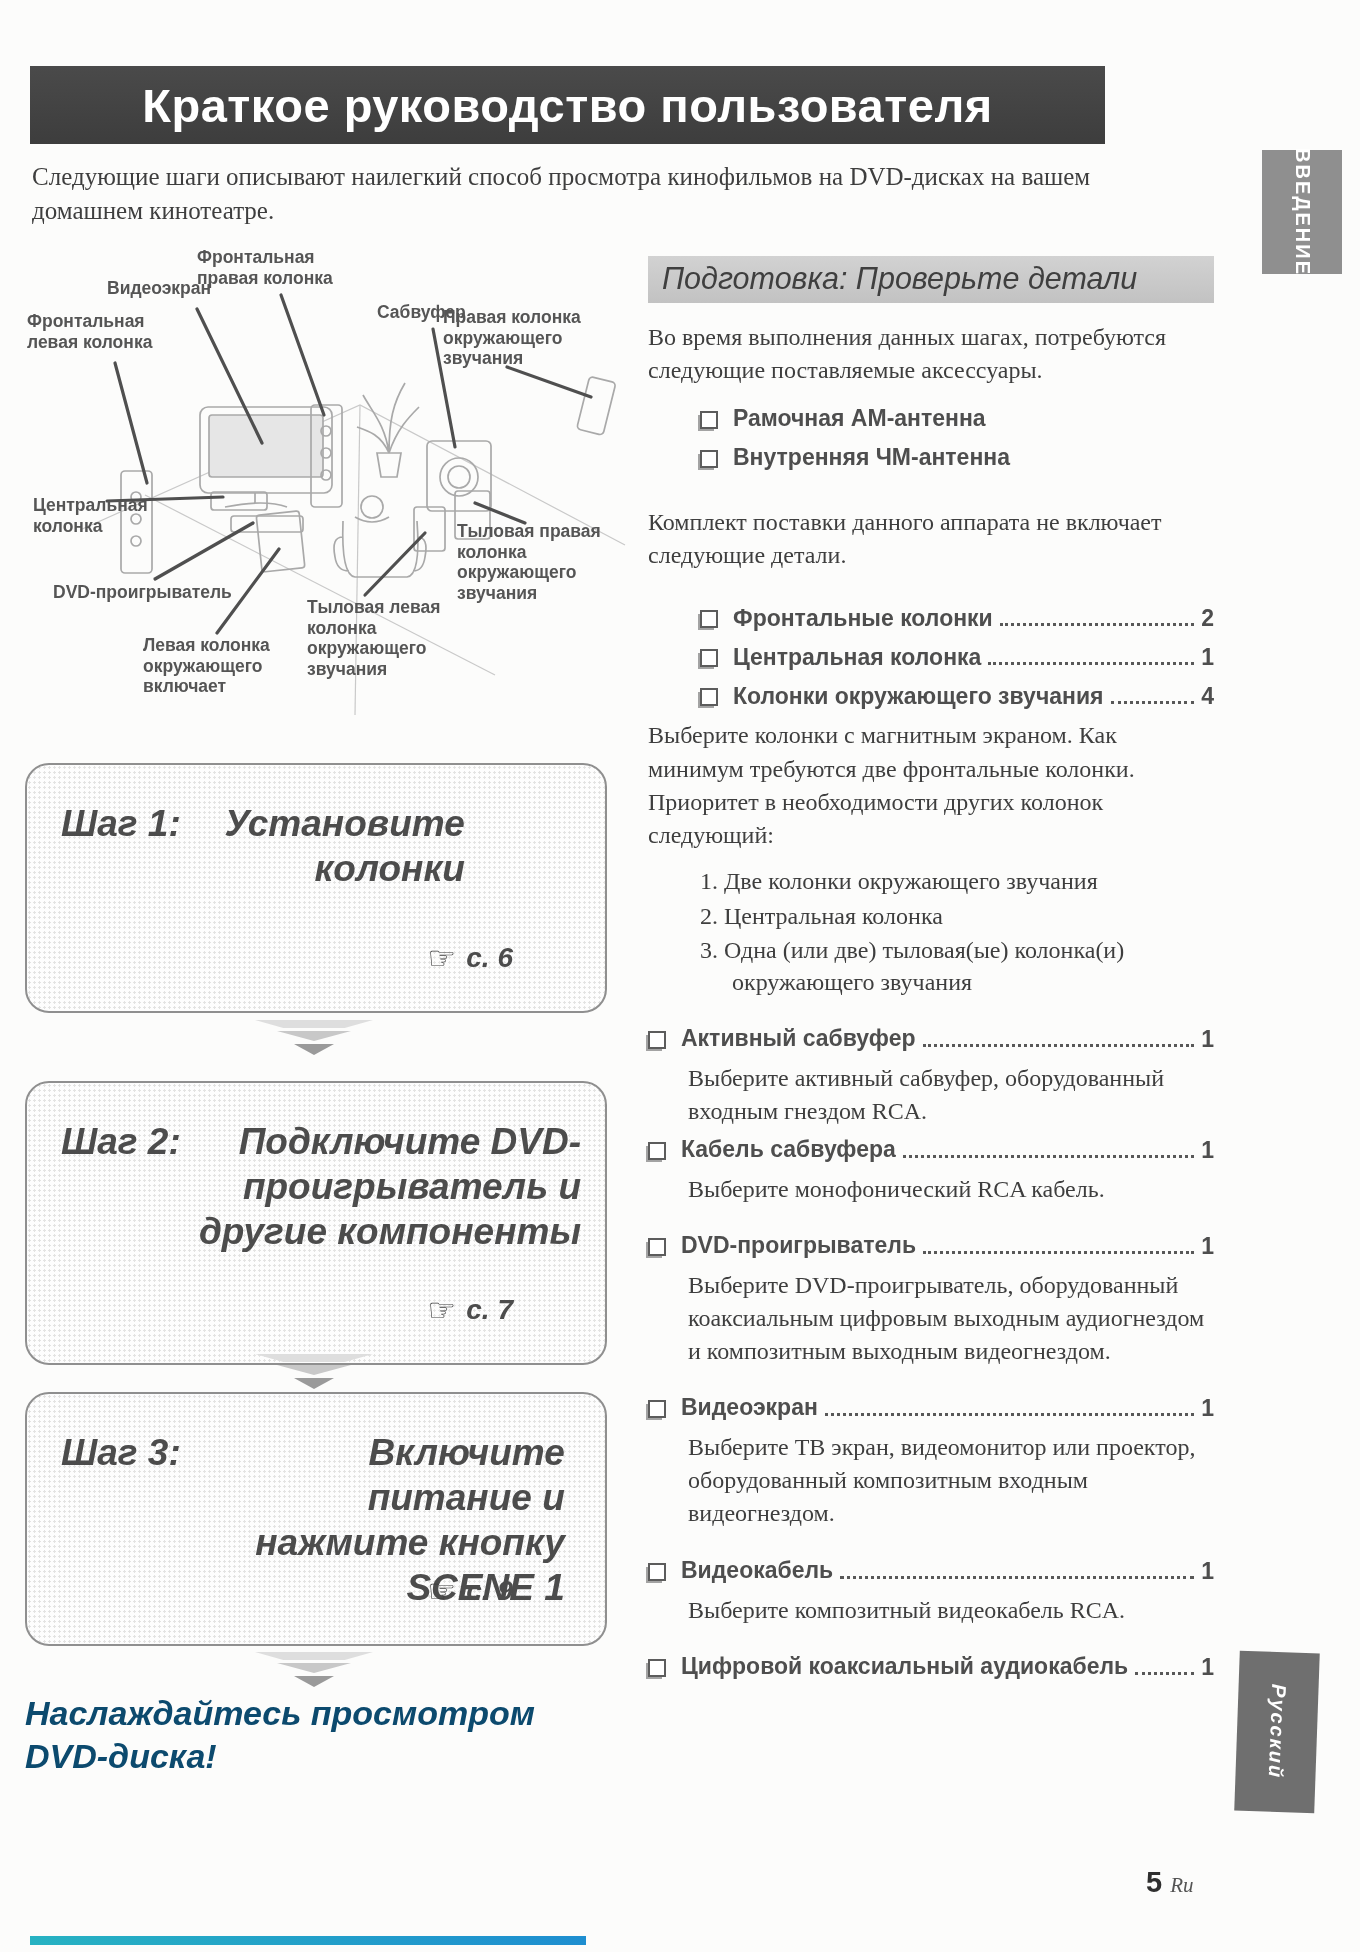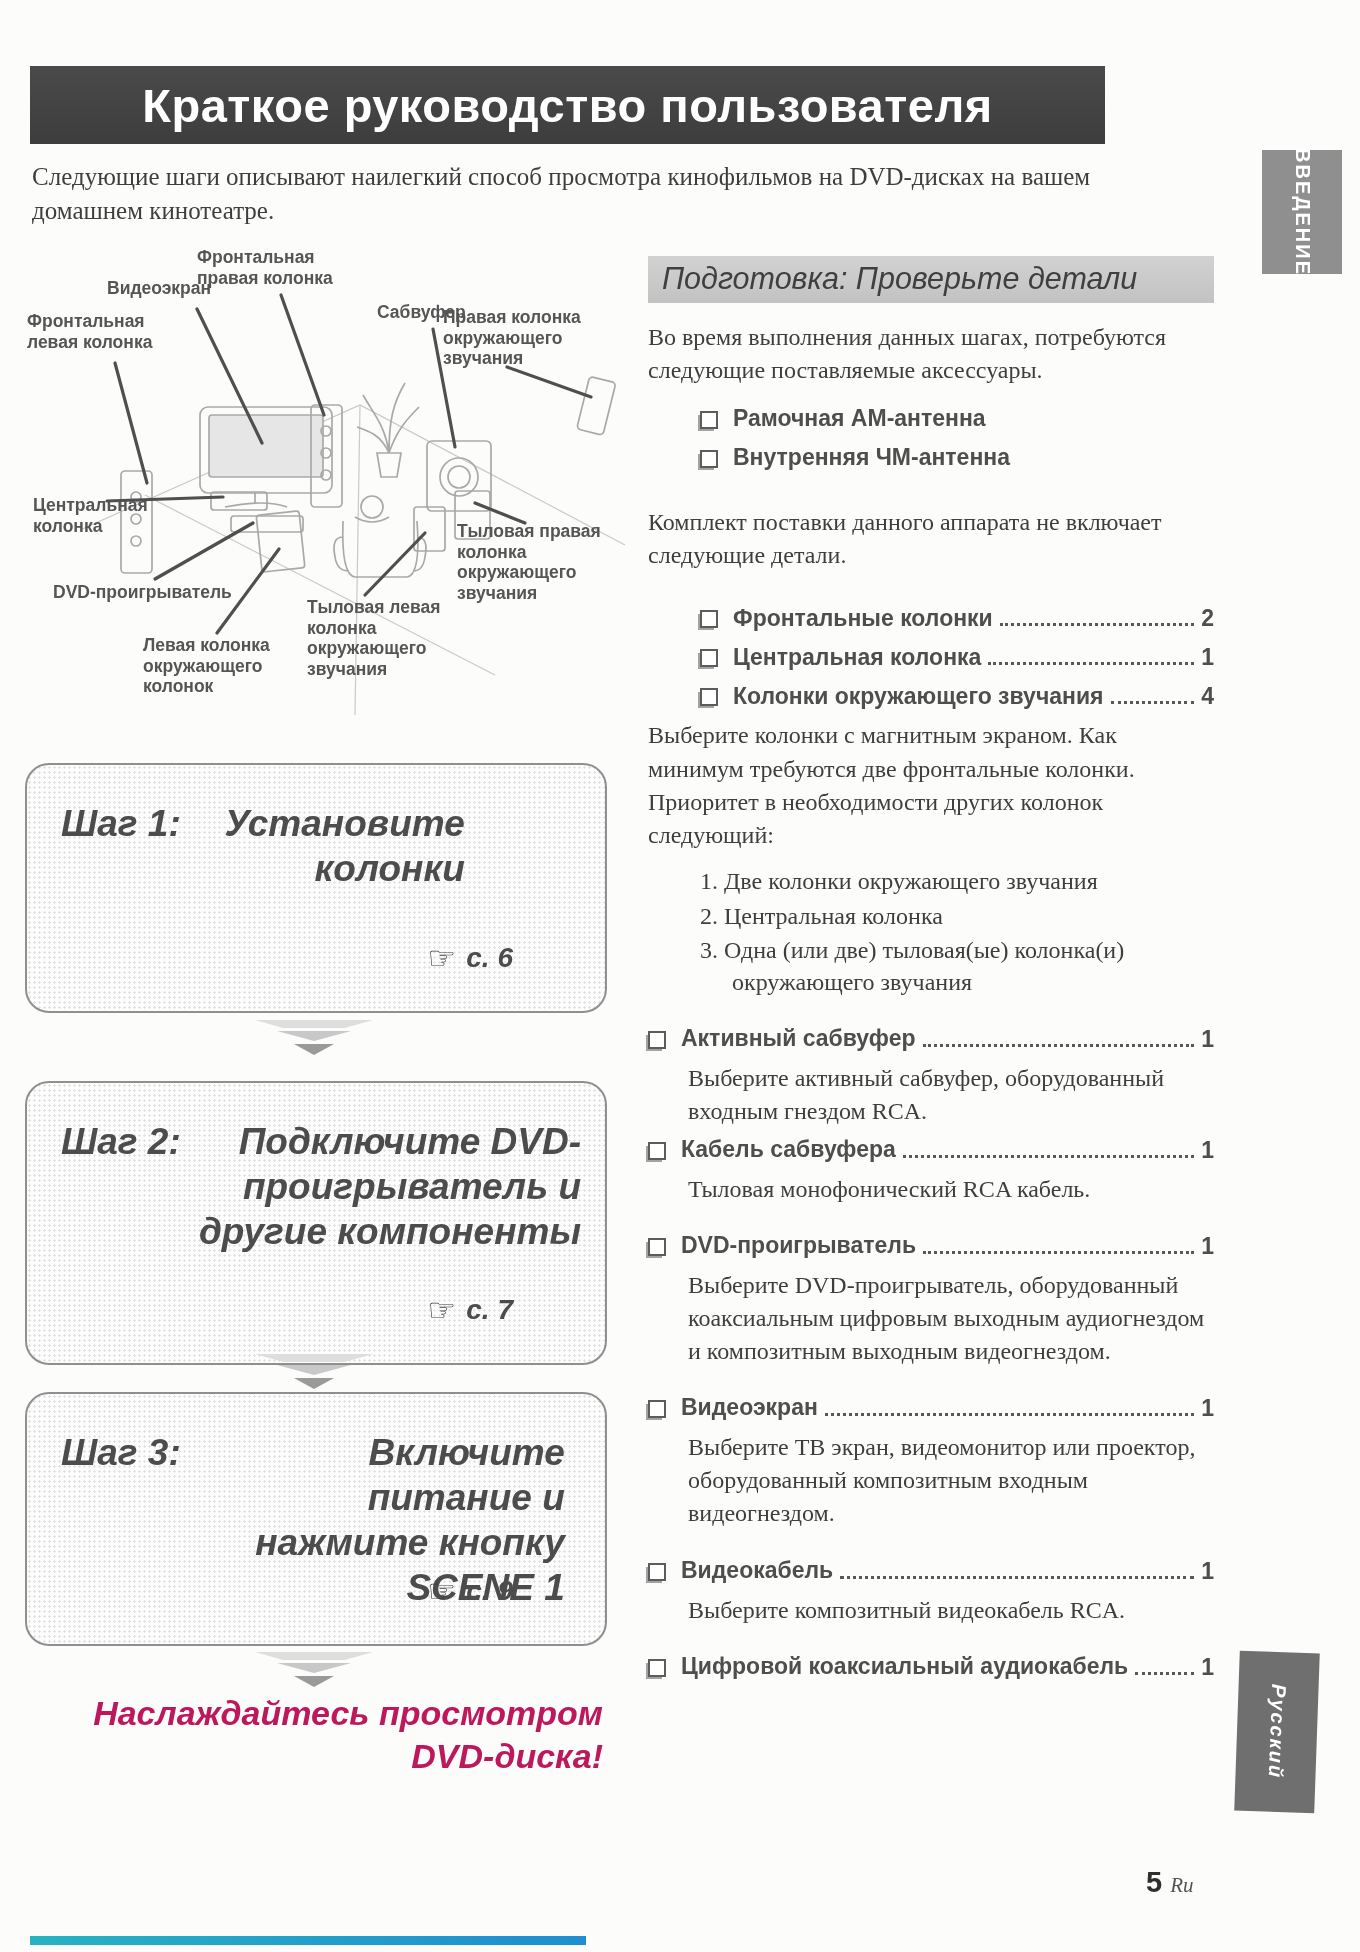--- a/index.html
+++ b/index.html
@@ -59,22 +59,22 @@
 
   .arrow{position:absolute;left:254px;width:120px;display:flex;flex-direction:column;align-items:center;}
   .ar1{top:1020px;}.ar2{top:1354px;}.ar3{top:1652px;}
   .arrow .a1{width:118px;height:8px;background:#dedede;
              clip-path:polygon(0 0,100% 0,76% 100%,24% 100%);}
   .arrow .a2{width:74px;height:10px;background:#c8c8c8;margin-top:3px;
              clip-path:polygon(0 0,100% 0,50% 100%);}
   .arrow .a3{width:40px;height:11px;background:#9a9a9a;margin-top:3px;
              clip-path:polygon(0 0,100% 0,50% 100%);}
 
-  .enjoy{position:absolute;left:25px;top:1692px;width:578px;text-align:right;
-         font-style:italic;font-weight:bold;font-size:34px;line-height:1.25;color:#be185d;}
+  .enjoy{position:absolute;left:25px;top:1692px;width:578px;text-align:left;
+         font-style:italic;font-weight:bold;font-size:34px;line-height:1.25;color:#0c4a6e;}
 
   
   .prep{position:absolute;left:648px;top:256px;width:566px;}
   .prep-header{background:linear-gradient(#d2d2d2,#c2c2c2);padding:5px 14px 7px;
                font-style:italic;font-weight:normal;font-size:30.5px;color:#3f3f3f;}
   .serif{font-family:"Liberation Serif",serif;font-size:24px;line-height:1.38;color:#3e3e3e;}
   .prep > p.serif{margin:18px 0 0;}
   .chk-list{margin:16px 0 0 52px;}
   .chk-row{display:flex;align-items:flex-end;margin-bottom:9px;min-height:30px;}
   .cb{display:inline-block;flex:none;width:14px;height:14px;border:2.5px solid #5c5c5c;background:#fff;
@@ -180,21 +180,21 @@
     </svg>
     <div class="dlab left lab-videoscreen">Видеоэкран</div>
     <div class="dlab lab-front-right">Фронтальная правая колонка</div>
     <div class="dlab left lab-subwoofer">Сабвуфер</div>
     <div class="dlab lab-front-left">Фронтальная левая колонка</div>
     <div class="dlab lab-right-surround">Правая колонка окружающего звучания</div>
     <div class="dlab lab-center">Центральная колонка</div>
     <div class="dlab left lab-dvd">DVD-проигрыватель</div>
     <div class="dlab lab-rear-right">Тыловая правая колонка окружающего звучания</div>
     <div class="dlab lab-rear-left">Тыловая левая колонка окружающего звучания</div>
-    <div class="dlab lab-left-surround">Левая колонка окружающего колонок</div>
+    <div class="dlab lab-left-surround">Левая колонка окружающего включает</div>
   </div>
 
   <div class="step-box box1">
     <div class="step-title">
       <span class="step-prefix">Шаг 1:</span>
       <span class="step-text">Установите колонки</span>
     </div>
     <div class="page-ref">
       <span class="hand">☞</span>
       <span>с. 6</span>
@@ -300,21 +300,21 @@
     </div>
 
 
     <div class="item" style="margin-top:6px;">
       <div class="chk-row">
         <span class="cb"></span>
         <span class="blbl">Кабель сабвуфера</span>
         <span class="dots"></span>
         <span class="qty">1</span>
       </div>
-      <p class="serif note">Тыловая монофонический RCA кабель.</p>
+      <p class="serif note">Выберите монофонический RCA кабель.</p>
     </div>
 
     <div class="item">
       <div class="chk-row">
         <span class="cb"></span>
         <span class="blbl">DVD-проигрыватель</span>
         <span class="dots"></span>
         <span class="qty">1</span>
       </div>
       <p class="serif note">Выберите DVD-проигрыватель, оборудованный коаксиальным цифровым выходным аудиогнездом и композитным выходным видеогнездом.</p>

